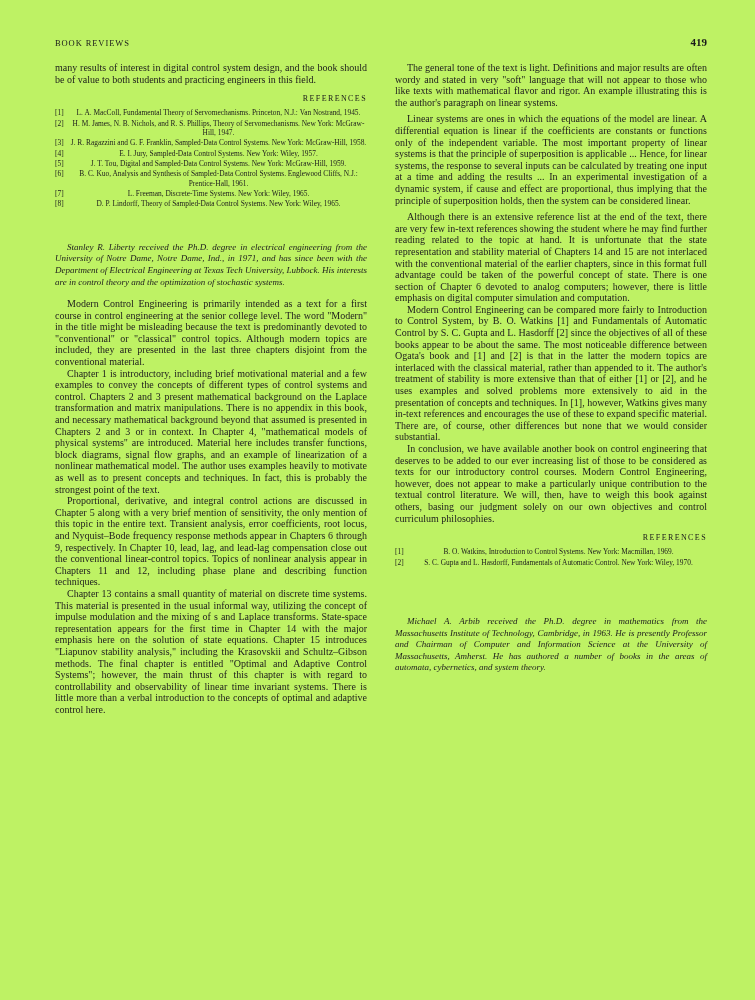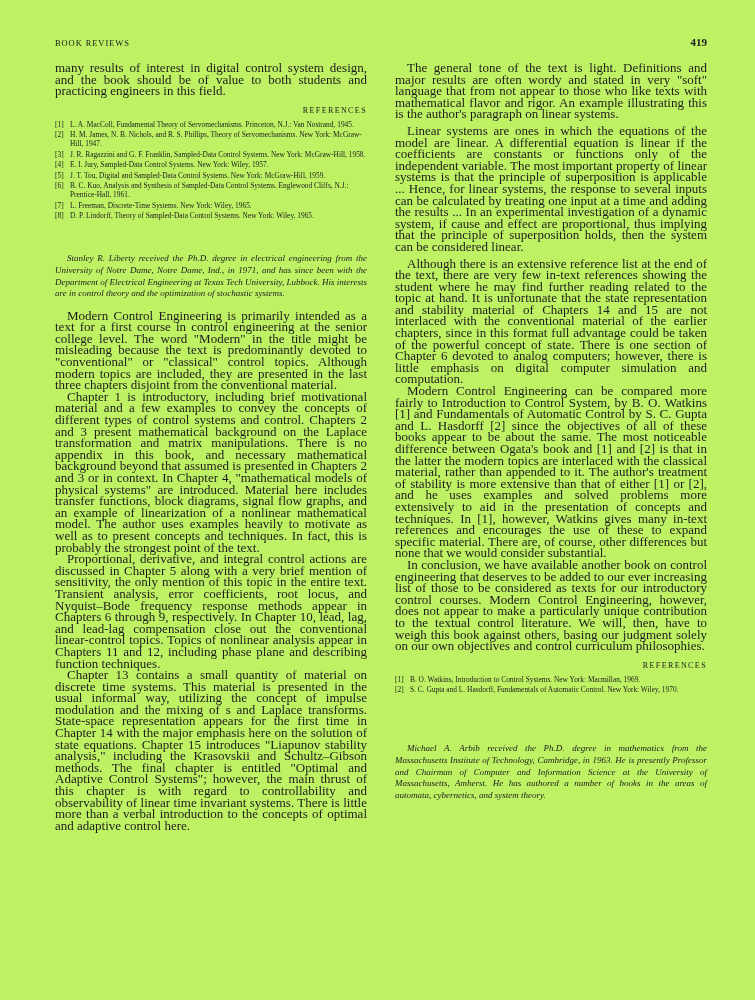--- a/index.html
+++ b/index.html
@@ -51,21 +51,21 @@
     height: 880px;
     display: flex;
     gap: 28px;
   }
   .col {
     width: 312px;
     position: relative;
   }
   p {
     margin: 0;
-    font-size: 13px;
+    font-size: 10px;
     line-height: 11.6px;
     text-align: justify;
     text-justify: inter-word;
     hyphens: auto;
     color: #1c1c1c;
   }
   p.indent {
     text-indent: 12px;
   }
   p.noindent {
@@ -91,21 +91,21 @@
     display: flex;
     margin-bottom: 1.2px;
   }
   .refnum {
     width: 15px;
     flex: 0 0 15px;
     text-align: left;
   }
   .reftext {
     flex: 1;
-    text-align: left;
+    text-align: center;
   }
   .book-head {
     font-size: 9.3px;
     line-height: 12px;
     text-align: justify;
     color: #141414;
   }
   .book-head .title {
     font-style: italic;
   }
@@ -185,21 +185,21 @@
 
       <p class="indent">Modern Control Engineering is primarily intended as a text for a first course in control engineering at the senior college level. The word "Modern" in the title might be misleading because the text is predominantly devoted to "conventional" or "classical" control topics. Although modern topics are included, they are presented in the last three chapters disjoint from the conventional material.</p>
       <p class="indent">Chapter 1 is introductory, including brief motivational material and a few examples to convey the concepts of different types of control systems and control. Chapters 2 and 3 present mathematical background on the Laplace transformation and matrix manipulations. There is no appendix in this book, and necessary mathematical background beyond that assumed is presented in Chapters 2 and 3 or in context. In Chapter 4, "mathematical models of physical systems" are introduced. Material here includes transfer functions, block diagrams, signal flow graphs, and an example of linearization of a nonlinear mathematical model. The author uses examples heavily to motivate as well as to present concepts and techniques. In fact, this is probably the strongest point of the text.</p>
       <p class="indent">Proportional, derivative, and integral control actions are discussed in Chapter 5 along with a very brief mention of sensitivity, the only mention of this topic in the entire text. Transient analysis, error coefficients, root locus, and Nyquist–Bode frequency response methods appear in Chapters 6 through 9, respectively. In Chapter 10, lead, lag, and lead-lag compensation close out the conventional linear-control topics. Topics of nonlinear analysis appear in Chapters 11 and 12, including phase plane and describing function techniques.</p>
       <p class="indent">Chapter 13 contains a small quantity of material on discrete time systems. This material is presented in the usual informal way, utilizing the concept of impulse modulation and the mixing of s and Laplace transforms. State-space representation appears for the first time in Chapter 14 with the major emphasis here on the solution of state equations. Chapter 15 introduces "Liapunov stability analysis," including the Krasovskii and Schultz–Gibson methods. The final chapter is entitled "Optimal and Adaptive Control Systems"; however, the main thrust of this chapter is with regard to controllability and observability of linear time invariant systems. There is little more than a verbal introduction to the concepts of optimal and adaptive control here.</p>
 
     </div>
 
     <div class="col">
 
-      <p class="indent">The general tone of the text is light. Definitions and major results are often wordy and stated in very "soft" language that from not appear to those who like texts with mathematical flavor and rigor. An example illustrating this is the author's paragraph on linear systems.</p>
+      <p class="indent">The general tone of the text is light. Definitions and major results are often wordy and stated in very "soft" language that will not appear to those who like texts with mathematical flavor and rigor. An example illustrating this is the author's paragraph on linear systems.</p>
       <div class="gap-s"></div>
       <p class="indent">Linear systems are ones in which the equations of the model are linear. A differential equation is linear if the coefficients are constants or functions only of the independent variable. The most important property of linear systems is that the principle of superposition is applicable ... Hence, for linear systems, the response to several inputs can be calculated by treating one input at a time and adding the results ... In an experimental investigation of a dynamic system, if cause and effect are proportional, thus implying that the principle of superposition holds, then the system can be considered linear.</p>
       <div class="gap-s"></div>
       <p class="indent">Although there is an extensive reference list at the end of the text, there are very few in-text references showing the student where he may find further reading related to the topic at hand. It is unfortunate that the state representation and stability material of Chapters 14 and 15 are not interlaced with the conventional material of the earlier chapters, since in this format full advantage could be taken of the powerful concept of state. There is one section of Chapter 6 devoted to analog computers; however, there is little emphasis on digital computer simulation and computation.</p>
       <p class="indent">Modern Control Engineering can be compared more fairly to Introduction to Control System, by B. O. Watkins [1] and Fundamentals of Automatic Control by S. C. Gupta and L. Hasdorff [2] since the objectives of all of these books appear to be about the same. The most noticeable difference between Ogata's book and [1] and [2] is that in the latter the modern topics are interlaced with the classical material, rather than appended to it. The author's treatment of stability is more extensive than that of either [1] or [2], and he uses examples and solved problems more extensively to aid in the presentation of concepts and techniques. In [1], however, Watkins gives many in-text references and encourages the use of these to expand specific material. There are, of course, other differences but none that we would consider substantial.</p>
       <p class="indent">In conclusion, we have available another book on control engineering that deserves to be added to our ever increasing list of those to be considered as texts for our introductory control courses. Modern Control Engineering, however, does not appear to make a particularly unique contribution to the textual control literature. We will, then, have to weigh this book against others, basing our judgment solely on our own objectives and control curriculum philosophies.</p>
 
       <div class="refs-title">REFERENCES</div>
 
       <div class="reflist">

